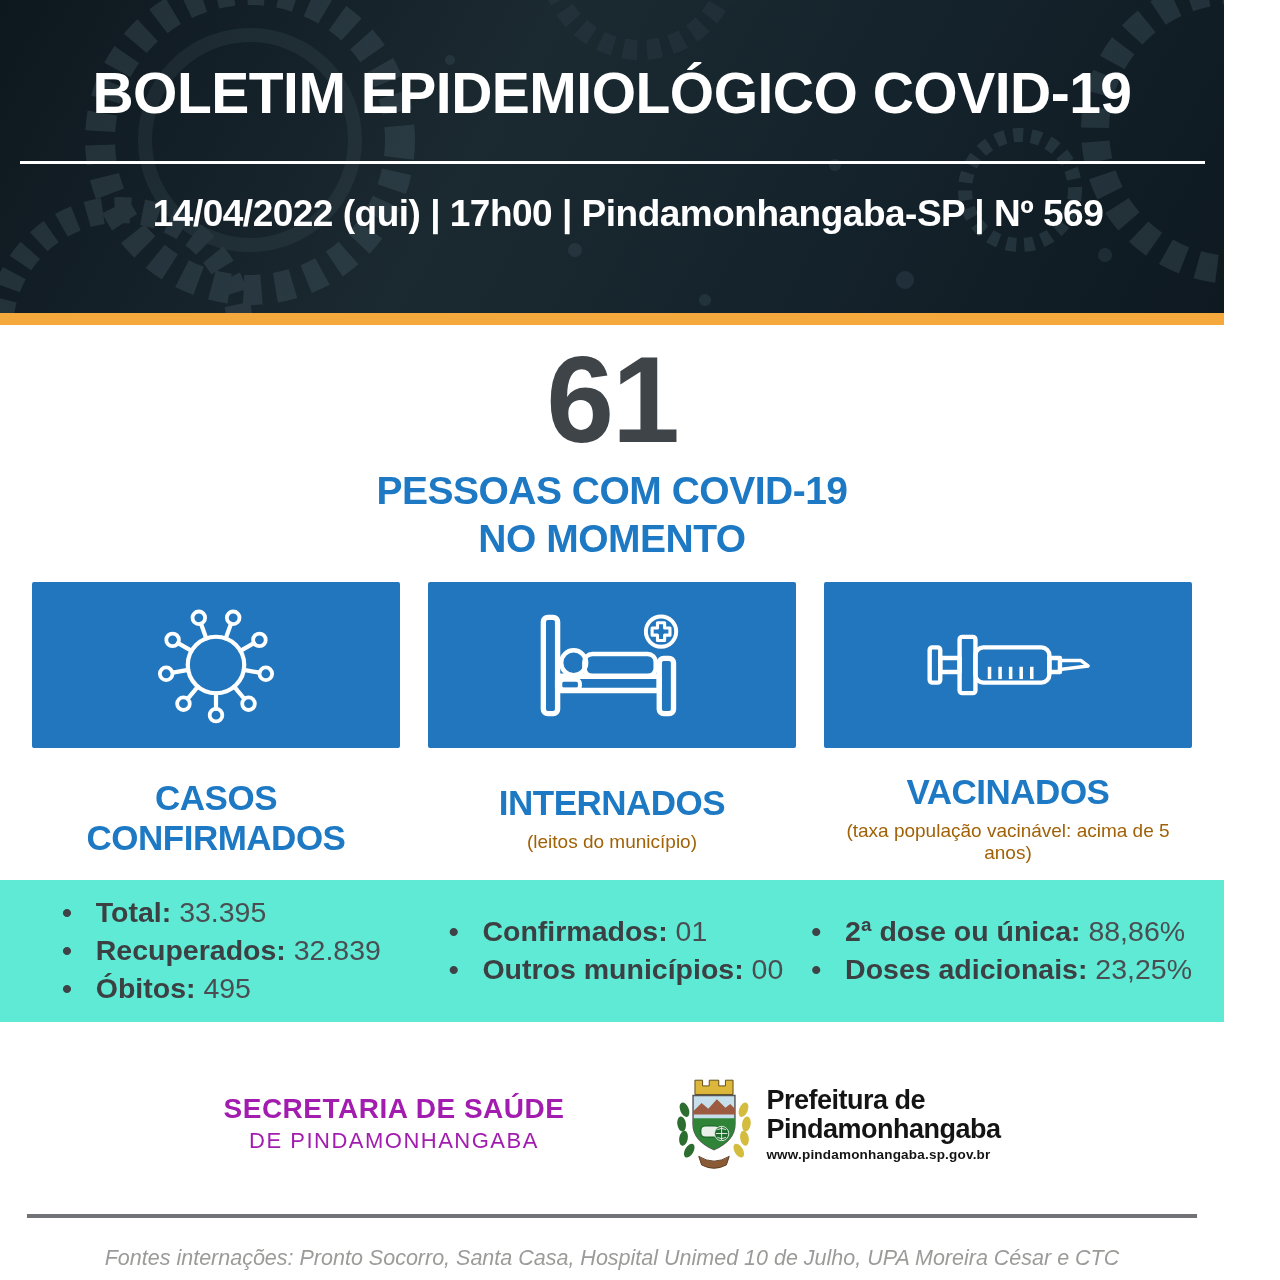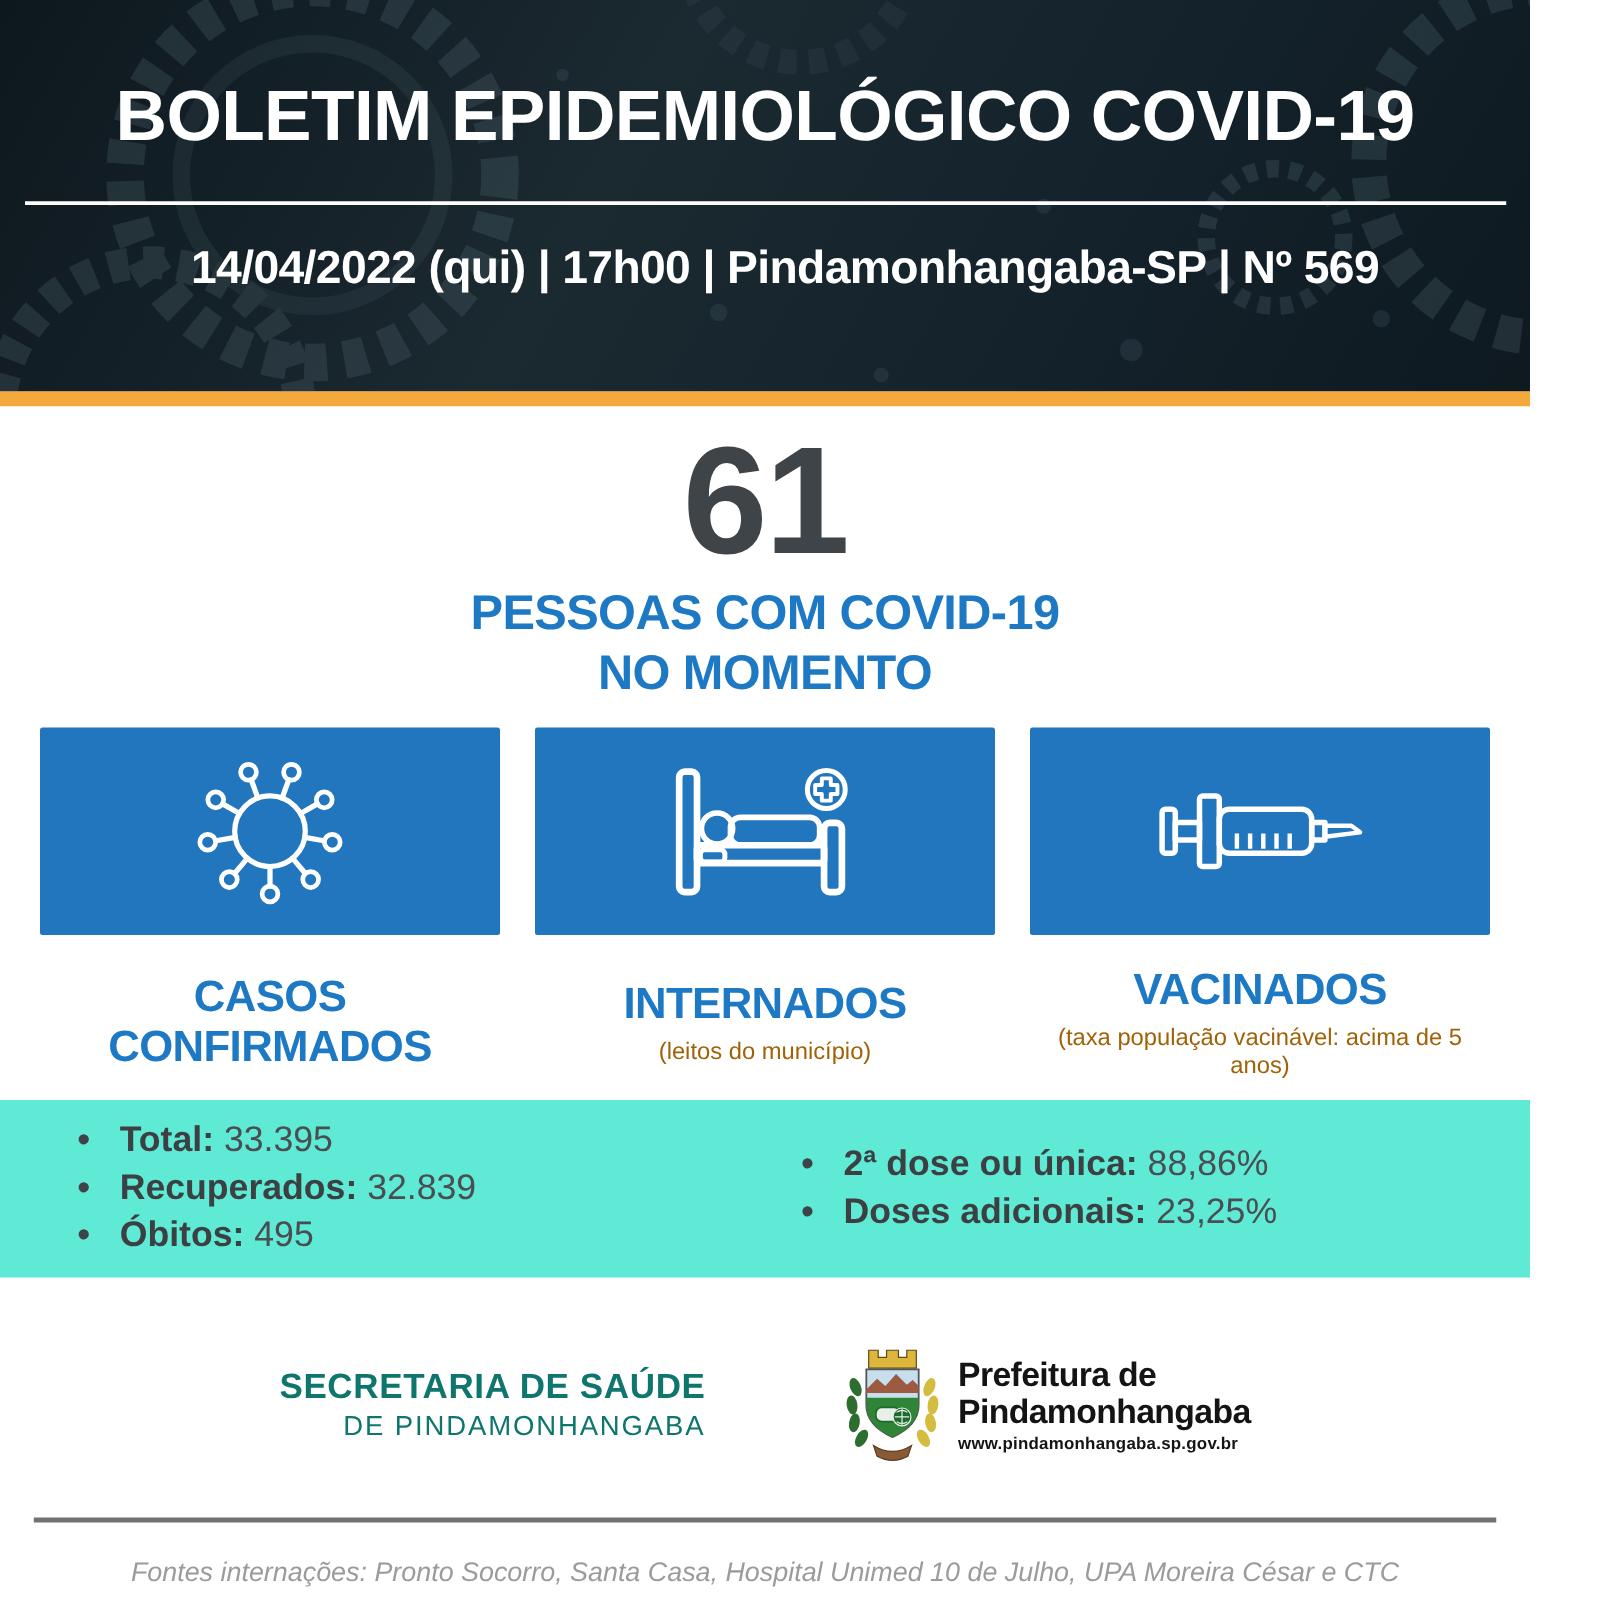--- a/index.html
+++ b/index.html
@@ -43,21 +43,21 @@
     margin-top:14px;background:#5eead4;min-height:122px;box-sizing:border-box;
     padding:14px 32px;display:flex;gap:28px;align-items:center;
   }
   .stats-col{flex:1;}
   .stats-col.pad{padding-left:30px;}
   .stat-line{font-size:28.5px;color:#4a4e52;line-height:1.33;white-space:nowrap;}
   .stat-line::before{content:"\2022\00a0\00a0";color:#3f4247;font-weight:bold;}
   .stat-label{font-weight:800;color:#3d4043;}
   
   .org-row{margin-top:54px;display:flex;justify-content:center;align-items:center;gap:110px;}
-  .secretariat{text-align:right;color:#0f766e;}
+  .secretariat{text-align:center;color:#a21caf;}
   .secretariat-l1{font-weight:800;font-size:28px;letter-spacing:.5px;}
   .secretariat-l2{font-weight:normal;font-size:22px;letter-spacing:1.5px;margin-top:3px;}
   .logo-block{display:flex;align-items:center;gap:12px;}
   .logo-text{text-align:left;color:#141414;}
   .logo-l1,.logo-l2{font-weight:800;font-size:27px;line-height:1.08;letter-spacing:-.5px;}
   .logo-web{font-weight:bold;font-size:13.5px;margin-top:3px;letter-spacing:.2px;}
   .footer-divider{width:1170px;height:4px;background:#707275;margin:42px auto 0;}
   .fine-print{
     margin-top:24px;text-align:center;font-style:italic;color:#9b9b99;
     font-size:21.5px;line-height:1.5;
@@ -179,20 +179,30 @@
         <span class="stat-label">Total:</span>
         <span>33.395</span>
       </div>
       <div class="stat-line">
         <span class="stat-label">Recuperados:</span>
         <span>32.839</span>
       </div>
       <div class="stat-line">
         <span class="stat-label">Óbitos:</span>
         <span>495</span>
+      </div>
+    </div>
+    <div class="stats-col pad">
+      <div class="stat-line">
+        <span class="stat-label">Confirmados:</span>
+        <span>01</span>
+      </div>
+      <div class="stat-line">
+        <span class="stat-label">Outros municípios:</span>
+        <span>00</span>
       </div>
     </div>
     <div class="stats-col">
       <div class="stat-line">
         <span class="stat-label">2ª dose ou única:</span>
         <span>88,86%</span>
       </div>
       <div class="stat-line">
         <span class="stat-label">Doses adicionais:</span>
         <span>23,25%</span>

